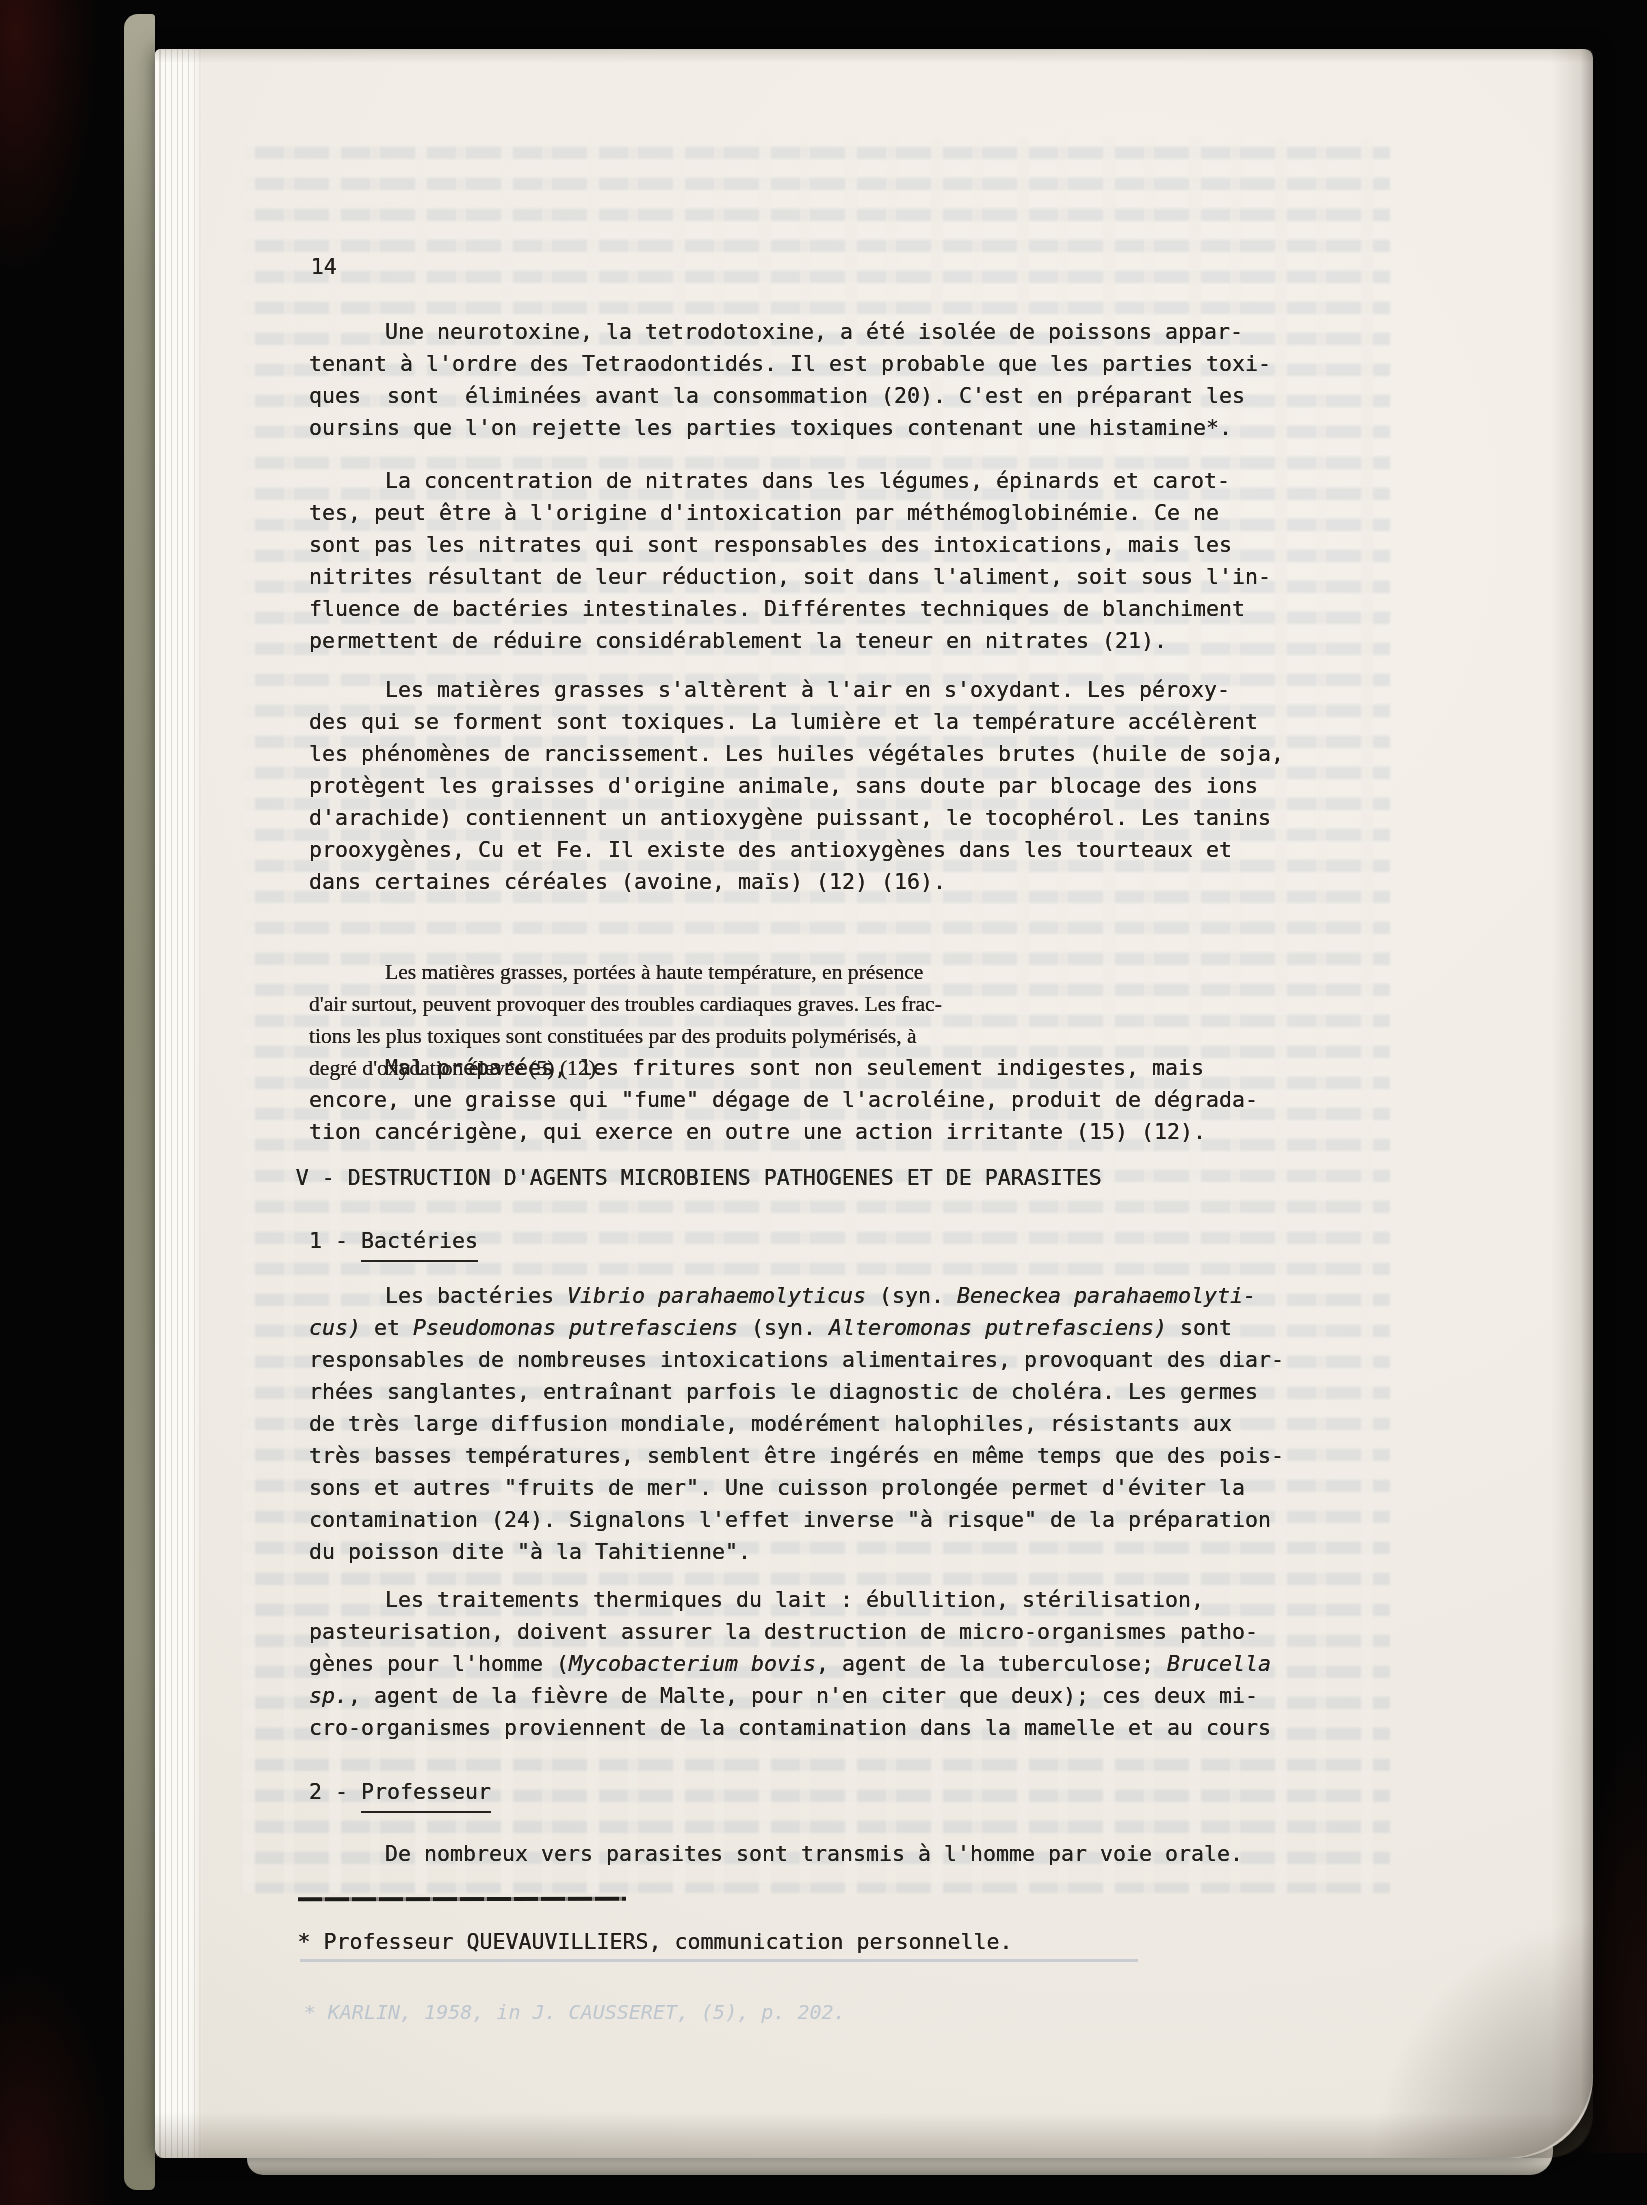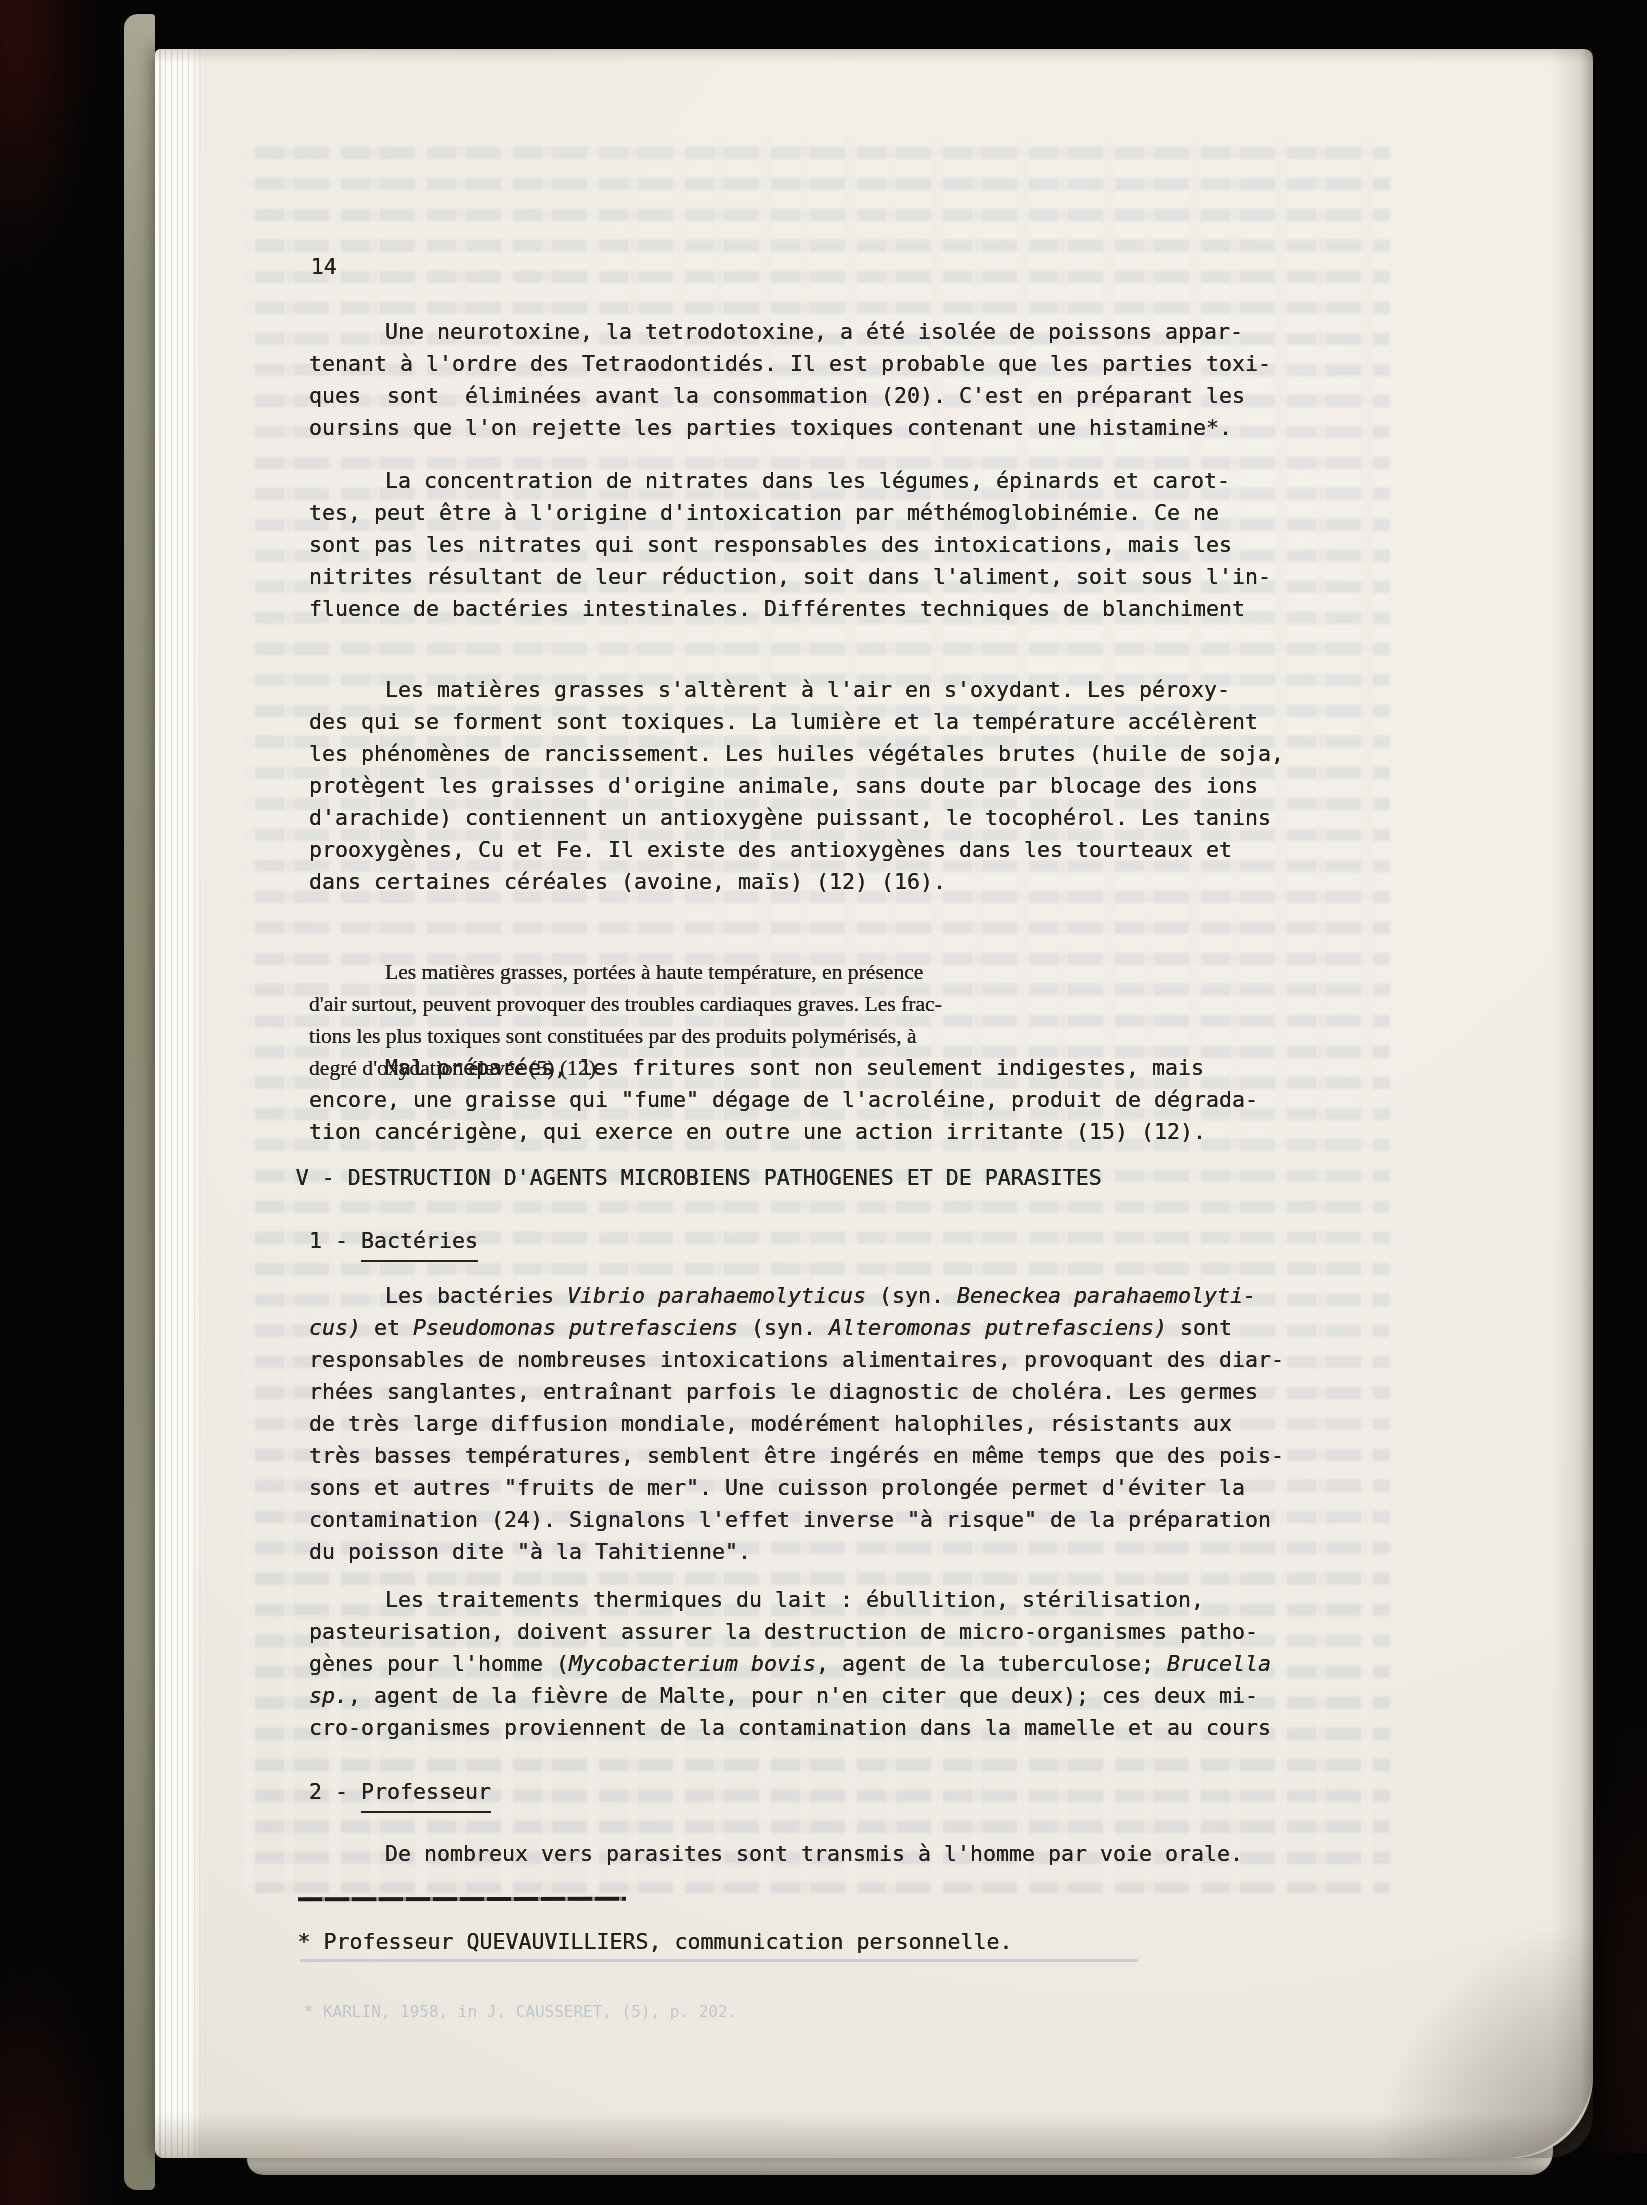--- a/index.html
+++ b/index.html
@@ -59,21 +59,21 @@
   .it{font-style:italic;}
   .heading{margin-left:-13.2px;white-space:pre;}
   .sub{white-space:pre;}
   .sub .u{border-bottom:2.2px solid #26231e;padding-bottom:7px;}
   .rule{margin-left:-11.5px;width:328px;height:3.5px;
     background:repeating-linear-gradient(90deg,#1d1b18 0 24px,rgba(29,27,24,.45) 24px 27px);
     transform:rotate(-.12deg);}
   .footnote{margin-left:-11.5px;white-space:pre;}
   .ghost-rule{margin-left:-8.8px;width:838px;height:2.6px;background:rgba(130,150,176,.34);filter:blur(0.5px);}
   .ghost-footnote{margin-left:-5.3px;white-space:pre;color:var(--ghost,#8fa5bd);opacity:.5;
-    filter:blur(0.6px);font-size:16px;text-shadow:none;}
+    filter:blur(0.6px);font-size:20px;text-shadow:none;font-style:italic;}
 </style>
 </head>
 <body>
 
 <div class="canvas">
   <div class="tint tint-tl"></div>
   <div class="tint tint-bl"></div>
   <div class="tint tint-br"></div>
 
   <div class="cover-edge"></div>
@@ -96,20 +96,21 @@
           <div class="line"><span>tenant à l'ordre des Tetraodontidés. Il est probable que les parties toxi-</span></div>
           <div class="line"><span>ques  sont  éliminées avant la consommation (20). C'est en préparant les</span></div>
           <div class="line"><span>oursins que l'on rejette les parties toxiques contenant une histamine*.</span></div>
         </div>
         <div class="block p" style="top: 465px;">
           <div class="line"><span>La concentration de nitrates dans les légumes, épinards et carot-</span></div>
           <div class="line"><span>tes, peut être à l'origine d'intoxication par méthémoglobinémie. Ce ne</span></div>
           <div class="line"><span>sont pas les nitrates qui sont responsables des intoxications, mais les</span></div>
           <div class="line"><span>nitrites résultant de leur réduction, soit dans l'aliment, soit sous l'in-</span></div>
           <div class="line"><span>fluence de bactéries intestinales. Différentes techniques de blanchiment</span></div>
+          <div class="line"><span>permettent de réduire considérablement la teneur en nitrates (21).</span></div>
         </div>
         <div class="block p" style="top: 674px;">
           <div class="line"><span>Les matières grasses s'altèrent à l'air en s'oxydant. Les péroxy-</span></div>
           <div class="line"><span>des qui se forment sont toxiques. La lumière et la température accélèrent</span></div>
           <div class="line"><span>les phénomènes de rancissement. Les huiles végétales brutes (huile de soja,</span></div>
           <div class="line"><span>protègent les graisses d'origine animale, sans doute par blocage des ions</span></div>
           <div class="line"><span>d'arachide) contiennent un antioxygène puissant, le tocophérol. Les tanins</span></div>
           <div class="line"><span>prooxygènes, Cu et Fe. Il existe des antioxygènes dans les tourteaux et</span></div>
           <div class="line"><span>dans certaines céréales (avoine, maïs) (12) (16).</span></div>
         </div>

